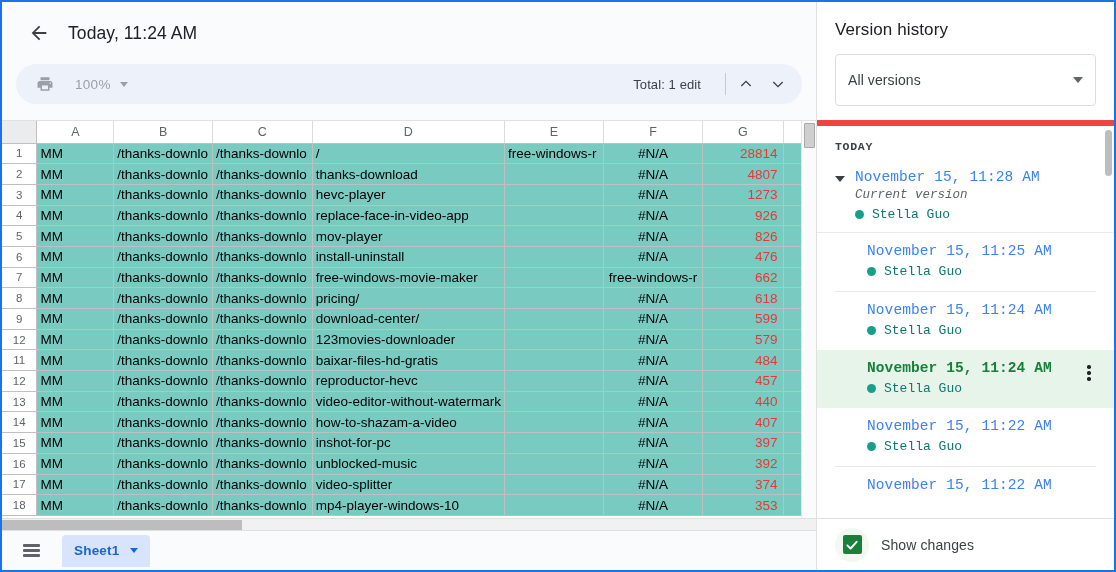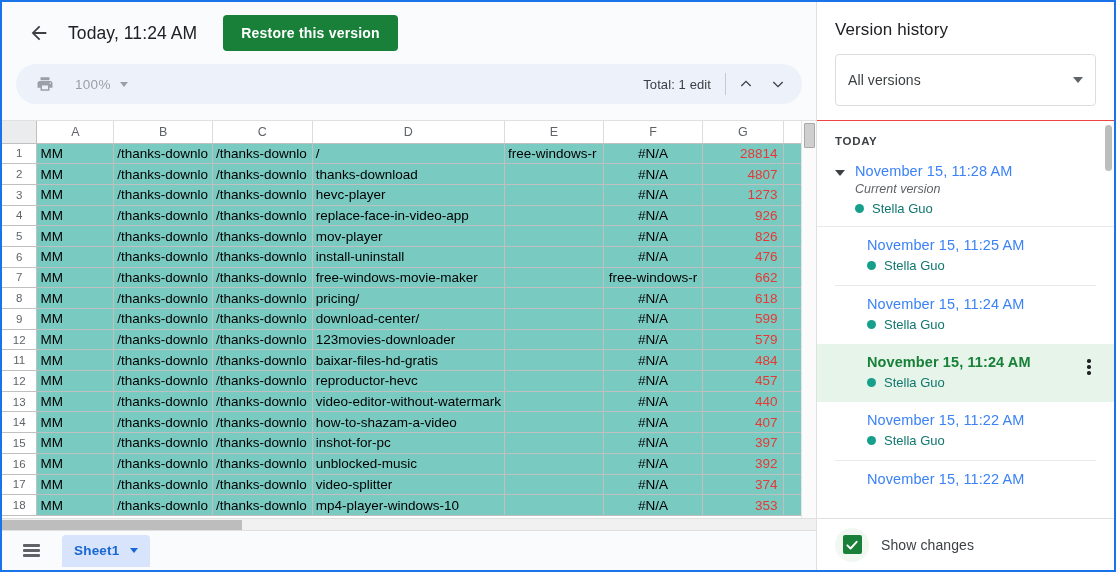--- a/index.html
+++ b/index.html
@@ -101,21 +101,21 @@
     width: 0; height: 0;
     border-left: 4px solid transparent;
     border-right: 4px solid transparent;
     border-top: 5px solid #9aa0a6;
     margin-left: 9px;
   }
   .tb-spacer { flex: 1; }
   .total-edits {
     font-size: 13px;
     color: #3c4043;
-    margin-right: 10px;
+    margin-right: 20px;
     white-space: nowrap;
     letter-spacing: .1px;
   }
   .tb-div {
     width: 1px; height: 22px;
     background: #c4cad4;
     margin: 0 4px;
   }
   .chev-btn {
     width: 32px; height: 32px;
@@ -305,21 +305,22 @@
     width: 0; height: 0;
     border-left: 5px solid transparent;
     border-right: 5px solid transparent;
     border-top: 6px solid #5f6368;
   }
 
   .vh-list {
     flex: 1;
     overflow: hidden;
     position: relative;
-    border-top: 1px solid #ef4444;
+    border-top: 6px solid #ef4444;
+    font-family: Liberation Mono, monospace;
   }
   .vh-group-label {
     font-size: 11.5px;
     color: #3c4043;
     font-weight: bold;
     letter-spacing: .7px;
     padding: 14px 18px 10px 18px;
   }
   .vh-item {
     padding: 10px 18px 12px 18px;
@@ -447,21 +448,20 @@
 
   <div class="left-pane">
 
     <div class="topbar">
       <div class="back-btn">
         <svg width="22" height="22" viewBox="0 0 24 24" fill="currentColor" aria-hidden="true">
           <path d="M20 11H7.8l5.6-5.6L12 4l-8 8 8 8 1.4-1.4L7.8 13H20v-2z"></path>
         </svg>
       </div>
       <div class="doc-time">Today, 11:24 AM</div>
-      <button class="restore-btn">Restore this version</button>
     </div>
 
     <div class="toolbar-wrap">
       <div class="toolbar">
         <div class="tb-icon">
           <svg width="18" height="18" viewBox="0 0 24 24" fill="currentColor" aria-hidden="true">
             <path d="M19 8H5c-1.66 0-3 1.34-3 3v6h4v4h12v-4h4v-6c0-1.66-1.34-3-3-3zm-3 11H8v-5h8v5zm3-7c-.55 0-1-.45-1-1s.45-1 1-1 1 .45 1 1-.45 1-1 1zm-1-9H6v4h12V3z"></path>
           </svg>
         </div>
         <div class="zoom-box">

